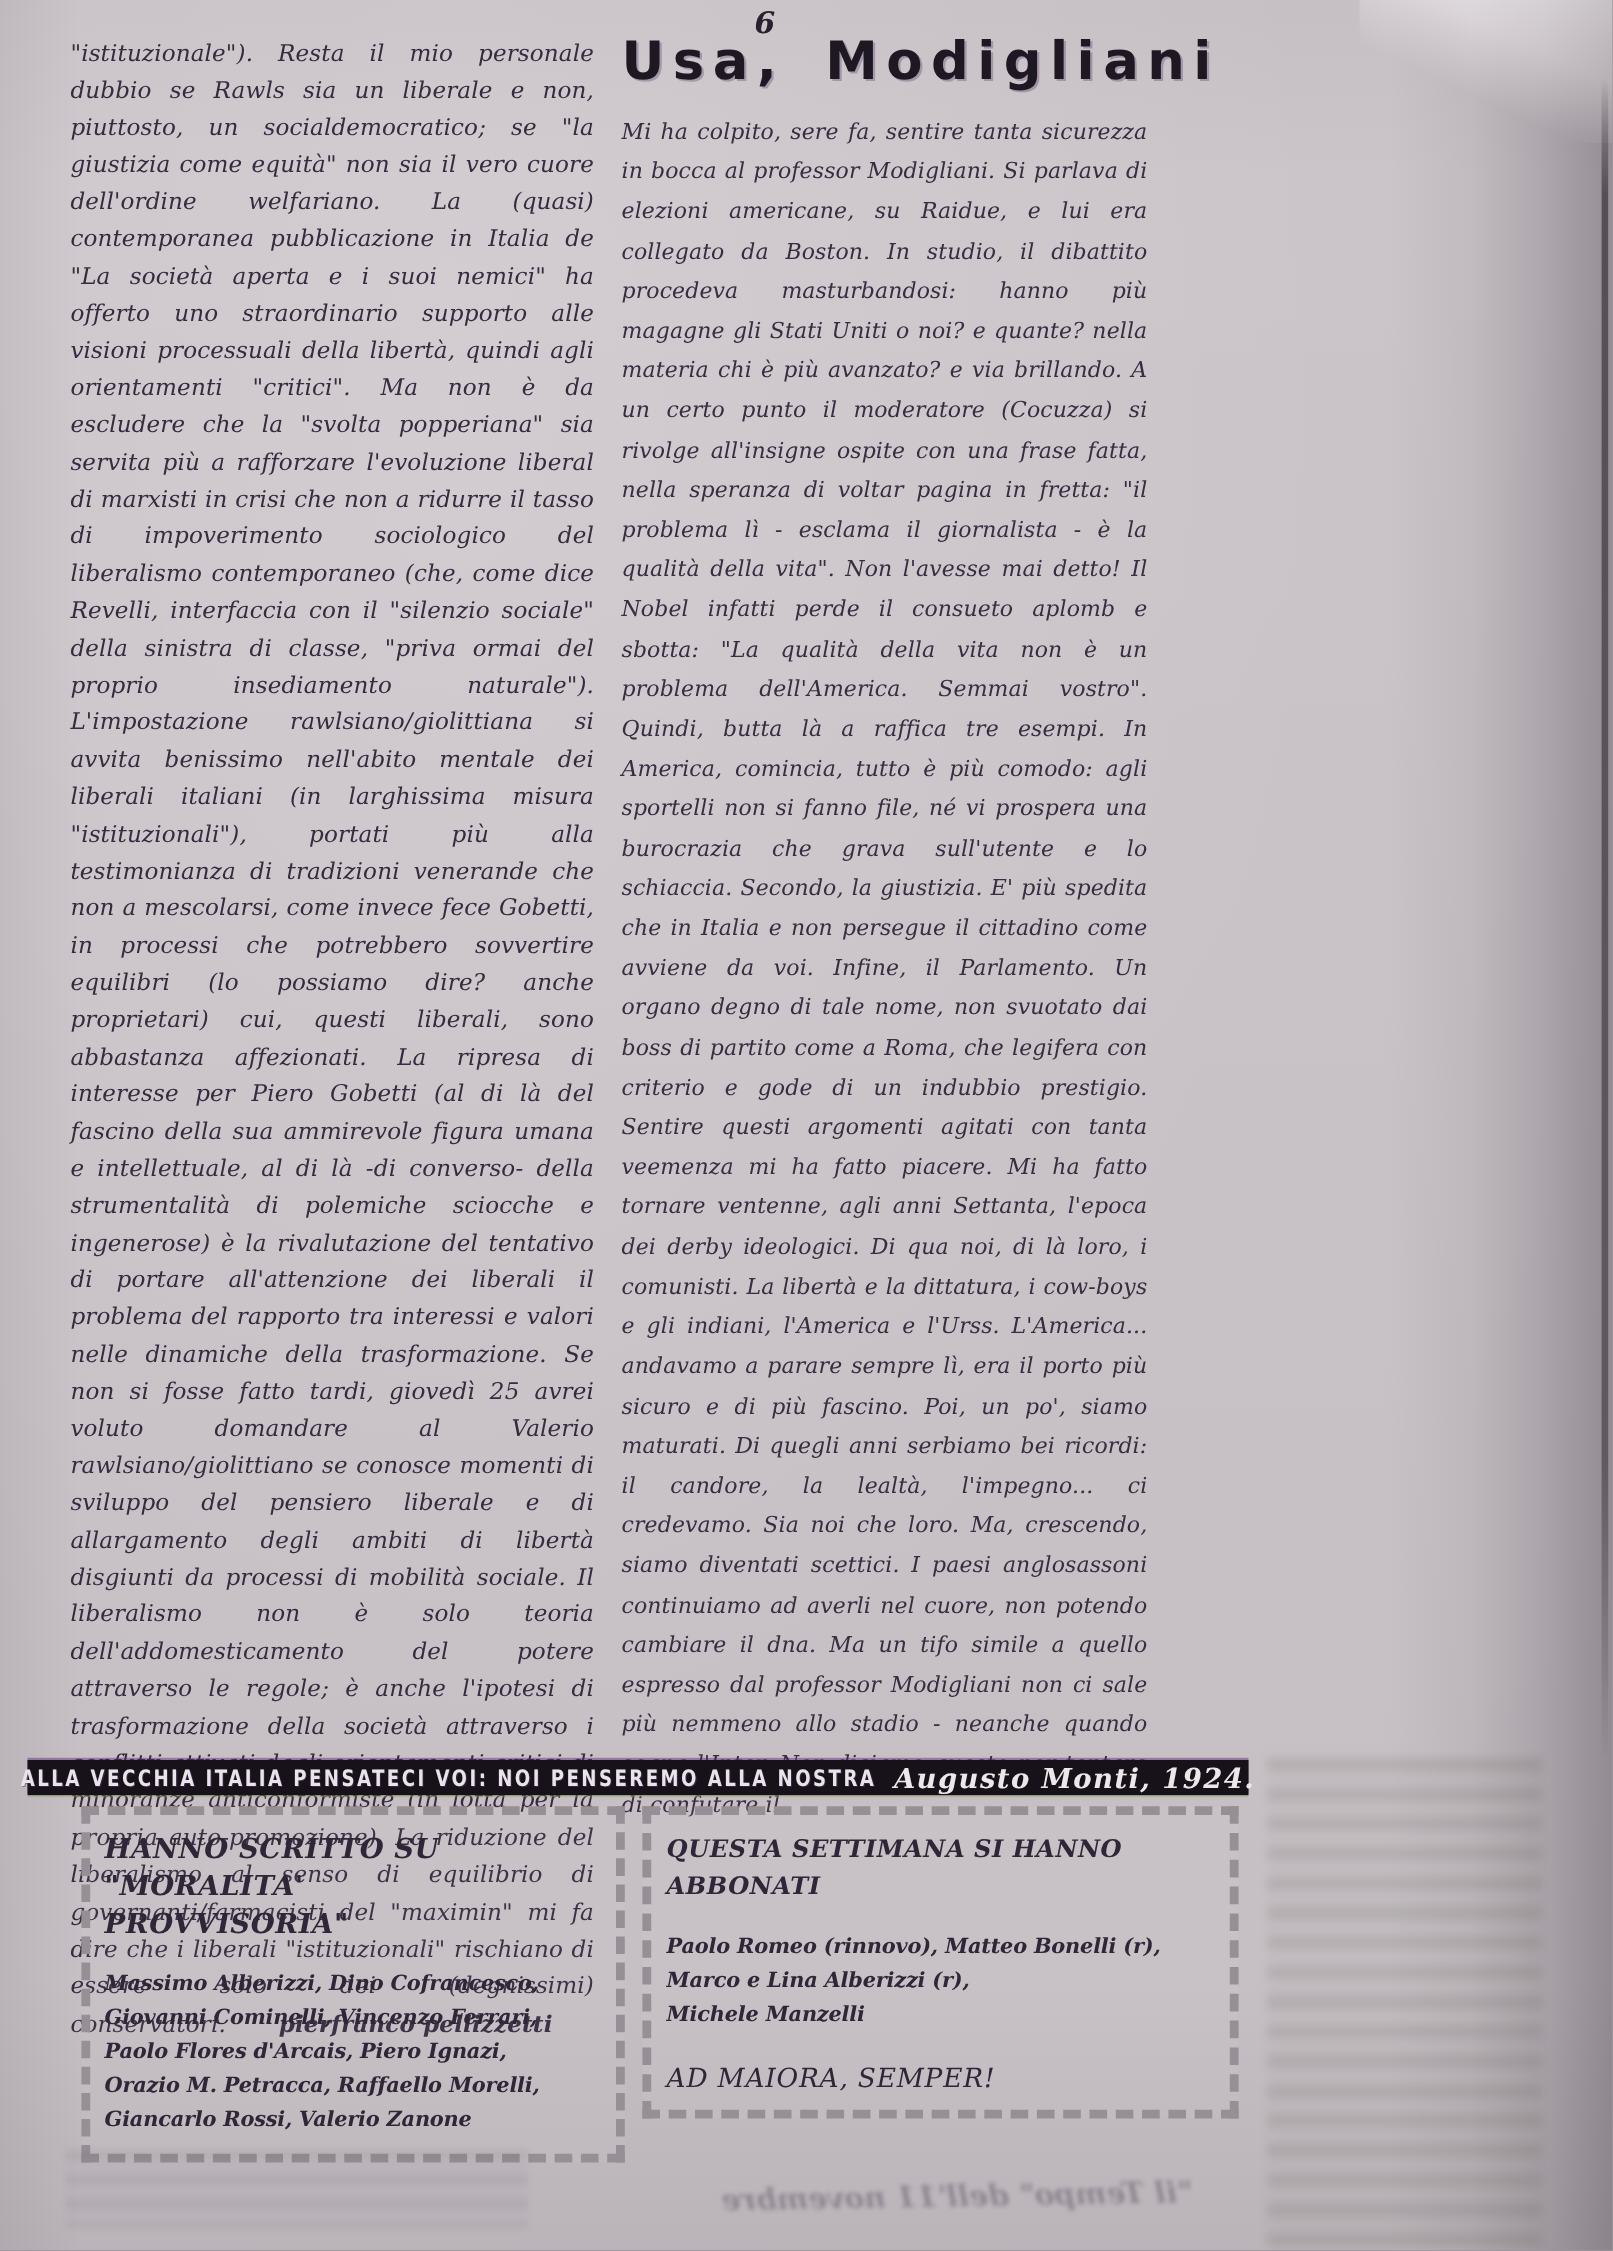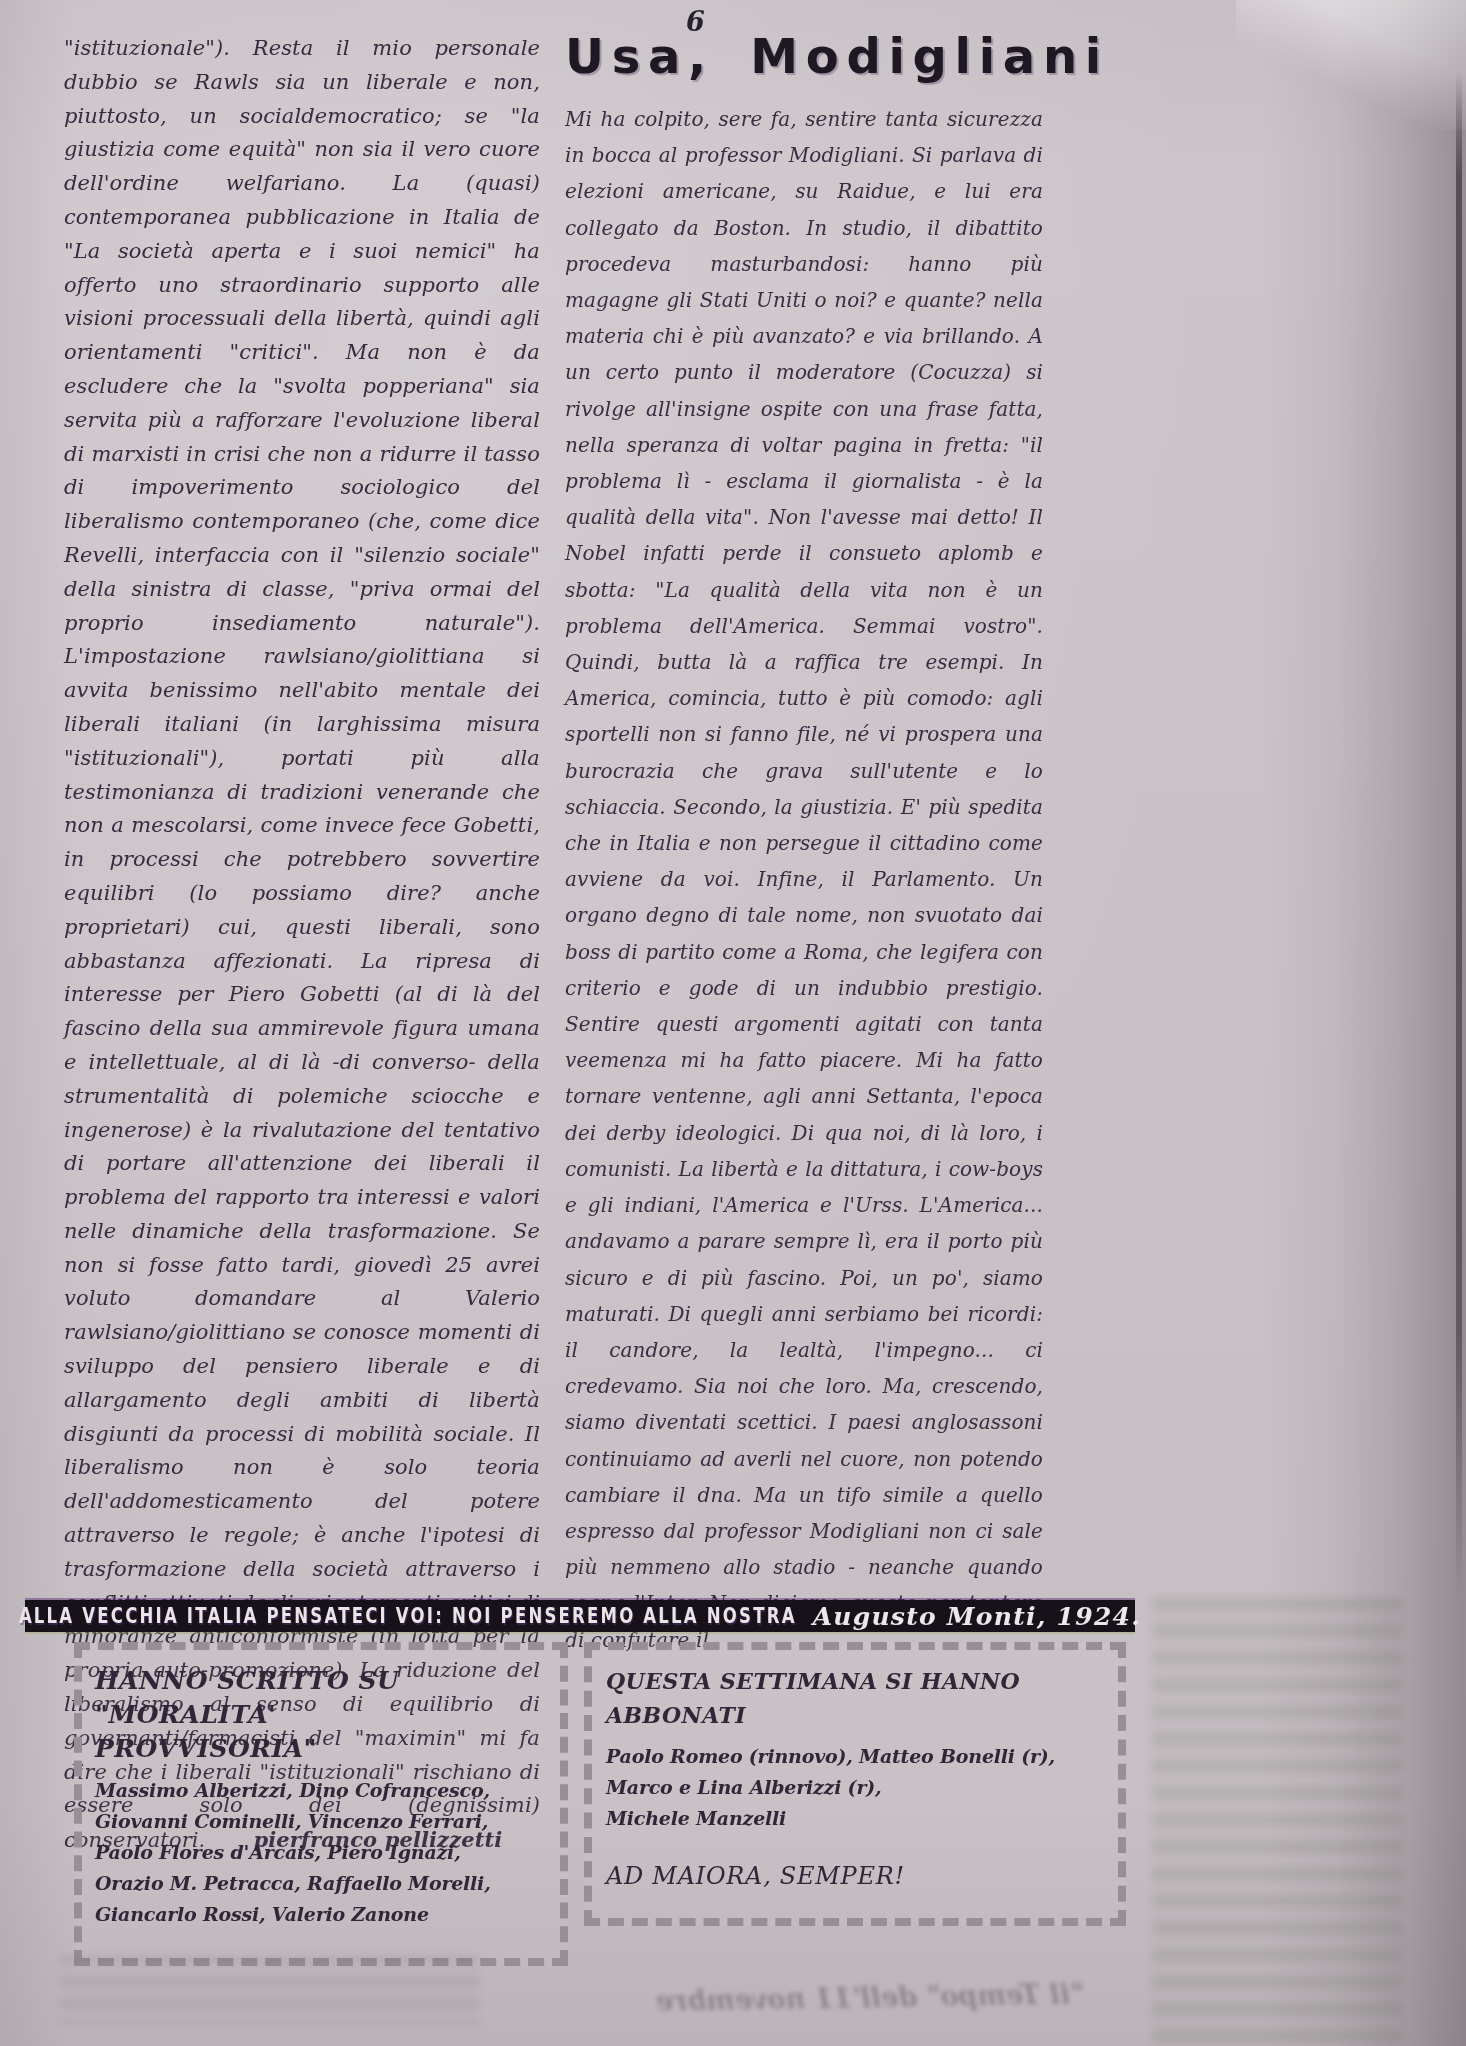--- a/index.html
+++ b/index.html
@@ -58,21 +58,21 @@
   .banner .attribution { font-style:italic; font-weight:bold; font-size:25px;
     letter-spacing:0.05em; color:#ece8ea; white-space:nowrap; }
 
   
   .box { position:absolute; border:8px dashed #968f95; color:#2f2638; background:rgba(255,255,255,0.04); }
   .box-left { left:74px; top:1642px; width:452px; height:280px; padding:14px 13px; }
   .box-right { left:584px; top:1642px; width:498px; height:240px; padding:14px 14px; }
   .box h2 { margin:0; font-style:italic; font-weight:bold; font-size:25px; line-height:34px;
     letter-spacing:0.02em; white-space:pre-line; }
   .box-right h2 { font-size:22px; }
-  .box .names { margin-top:9px; font-style:italic; font-weight:bold; font-size:19px;
+  .box .names { margin-top:22px; font-style:italic; font-weight:bold; font-size:19px;
     line-height:31px; white-space:pre-line; letter-spacing:-0.2px; }
   .box .closing { margin-top:28px; font-style:italic; font-weight:normal; font-size:24px;
     letter-spacing:0.03em; }
 </style>
 </head>
 <body>
 
 <div class="page">
 
   <div class="corner-fold"></div>

